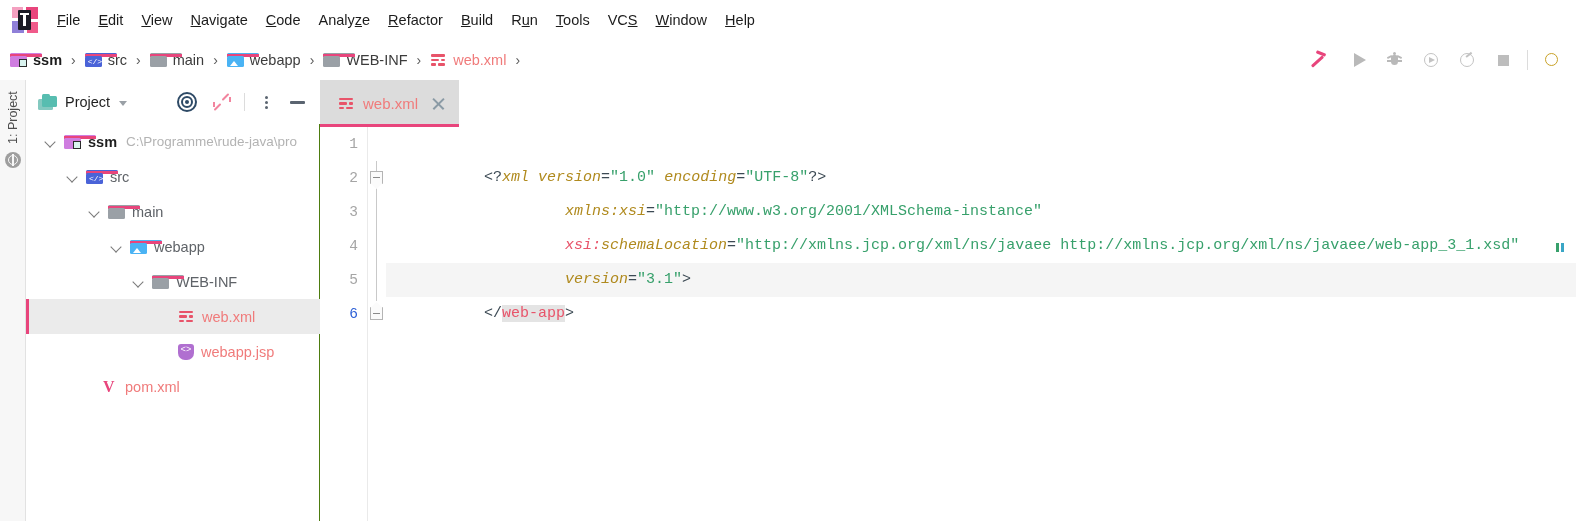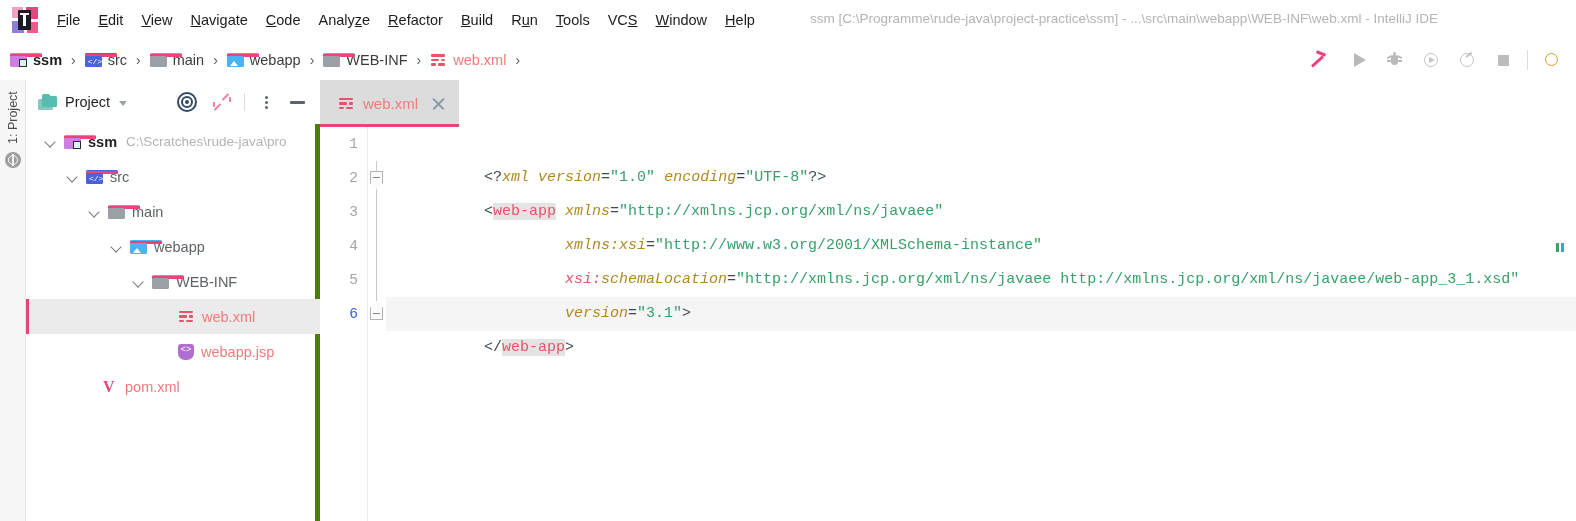--- a/index.html
+++ b/index.html
@@ -176,21 +176,21 @@
     content:''; position:absolute; left:3px; top:3px; width:10px; height:10px;
     border:1.5px solid #f7f7f7; border-radius:50%; box-sizing:border-box;
   }
   .stripe-struct::before{
     content:''; position:absolute; left:7px; top:2px; width:1.5px; height:12px; background:#f7f7f7;
   }
 
   
   .project-panel {
     position:absolute; left:26px; top:80px; width:294px; height:441px;
-    background:#ffffff; border-right:5px solid #4d7c0f; box-sizing:border-box;
+    background:#ffffff; border-right:1px solid #4d7c0f; box-sizing:border-box;
   }
   .pp-header {
     position:absolute; left:0; top:0; width:294px; height:44px;
     display:flex; align-items:center; background:#ffffff;
   }
   .pp-title-ic { width:19px; height:16px; position:relative; margin-left:12px; }
   .pp-title-ic .b1 { position:absolute; left:0; bottom:0; width:15px; height:11px; background:#84c9c0; border-radius:1.5px; }
   .pp-title-ic .b2 { position:absolute; left:4px; bottom:3px; width:15px; height:11px; background:#57bdb0; border-radius:1.5px; }
   .pp-title-ic .t2 { position:absolute; left:4px; top:0; width:8px; height:4px; background:#57bdb0; border-radius:1.5px 1.5px 0 0; }
   .pp-title { font-size:14.5px; color:#1f1f1f; margin-left:8px; }
@@ -380,21 +380,20 @@
       <div class="menu-item"><u>C</u>ode</div>
       <div class="menu-item">Analy<u>z</u>e</div>
       <div class="menu-item"><u>R</u>efactor</div>
       <div class="menu-item"><u>B</u>uild</div>
       <div class="menu-item">R<u>u</u>n</div>
       <div class="menu-item"><u>T</u>ools</div>
       <div class="menu-item">VC<u>S</u></div>
       <div class="menu-item"><u>W</u>indow</div>
       <div class="menu-item"><u>H</u>elp</div>
     </div>
-    <div class="win-title">ssm [C:\Programme\rude-java\project-practice\ssm] - ...\src\main\webapp\WEB-INF\web.xml - IntelliJ IDE</div>
   </div>
 
   <div class="navbar">
     <div class="crumbs">
 
       <div class="crumb is-root">
         <span class="ic ic-folder ic-module">
           <span class="tab"></span>
             <span class="body"></span>
             <span class="chip"></span>
@@ -531,21 +530,21 @@
     <div class="tree">
 
       <div class="tree-row bold" style="padding-left:18px">
         <span class="twisty open"></span>
         <span class="ic ic-folder ic-module" style="margin-left:7px">
           <span class="tab"></span>
             <span class="body"></span>
             <span class="chip"></span>
         </span>
         <span class="tree-label">ssm</span>
-        <span class="tree-path">C:\Scratches\rude-java\pro</span>
+        <span class="tree-path">C:\Programme\rude-java\pro</span>
       </div>
 
       <div class="tree-row" style="padding-left:40px">
         <span class="twisty open"></span>
         <span class="ic ic-folder ic-src" style="margin-left:7px">
           <span class="tab"></span>
             <span class="body"></span>
             <span class="glyph">&lt;/&gt;</span>
         </span>
         <span class="tree-label">src</span>
@@ -645,23 +644,20 @@
         <span class="fold-marker open" style="top:44px"></span>
         <span class="fold-marker close" style="top:180px"></span>
       </div>
 
       <div class="code-lines">
 
         <div class="cline">
           <span class="tok-punc">&lt;?</span><span class="tok-pi">xml</span><span class="tok-plain"> </span><span class="tok-attr">version</span><span class="tok-punc">=</span><span class="tok-val">"1.0"</span><span class="tok-plain"> </span><span class="tok-attr">encoding</span><span class="tok-punc">=</span><span class="tok-val">"UTF-8"</span><span class="tok-punc">?&gt;</span>
         </div>
 
-        <div class="cline">
-          <span class="tok-punc">&lt;</span><span class="tok-tag hl">web-app</span><span class="tok-plain"> </span><span class="tok-attr">xmlns</span><span class="tok-punc">=</span><span class="tok-val">"http://xmlns.jcp.org/xml/ns/javaee"</span>
-        </div>
 
         <div class="cline">
           <span class="tok-plain">         </span><span class="tok-attr">xmlns:xsi</span><span class="tok-punc">=</span><span class="tok-val">"http://www.w3.org/2001/XMLSchema-instance"</span>
         </div>
 
         <div class="cline">
           <span class="tok-plain">         </span><span class="tok-ns">xsi:</span><span class="tok-attr">schemaLocation</span><span class="tok-punc">=</span><span class="tok-val">"http://xmlns.jcp.org/xml/ns/javaee http://xmlns.jcp.org/xml/ns/javaee/web-app_3_1.xsd"</span>
         </div>
 
         <div class="cline">

